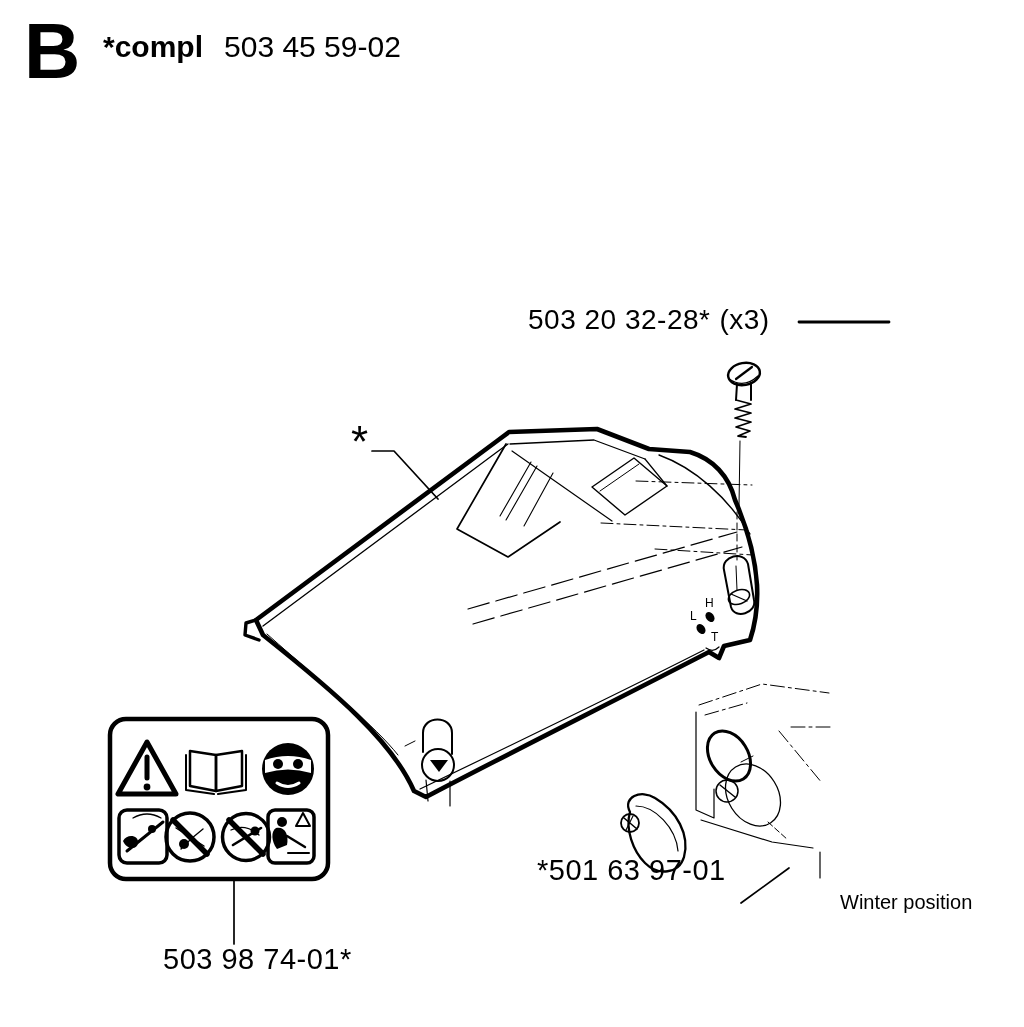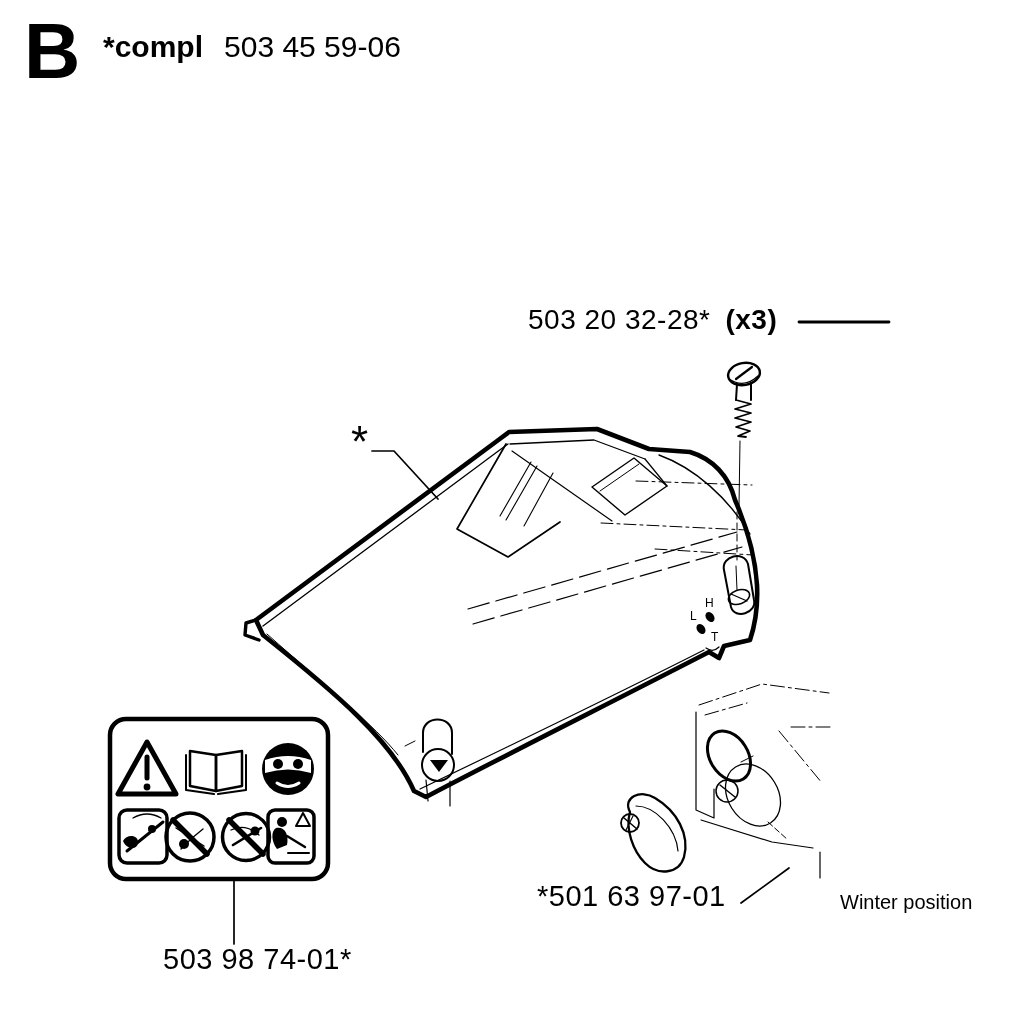--- a/index.html
+++ b/index.html
@@ -5,21 +5,21 @@
   html,body{margin:0;padding:0;background:#ffffff;}
   #page{
     position:relative;width:1024px;height:1027px;background:#ffffff;
     font-family:"Liberation Sans",sans-serif;color:#000;overflow:hidden;
   }
   .abs{position:absolute;white-space:nowrap;}
   .section-letter{font-size:78px;font-weight:700;line-height:1;letter-spacing:0;}
   .assembly{font-size:30px;line-height:1;}
   .assembly .pre{font-weight:700;margin-right:21px;}
   .partnum{font-size:28px;line-height:1;letter-spacing:0.5px;}
-  .partnum .qty{font-weight:700;margin-left:15px;}
+  .partnum .qty{font-weight:400;margin-left:9px;}
   .partnum29{font-size:29px;line-height:1;letter-spacing:0.5px;}
   .cover-ref{font-size:44px;line-height:1;}
   .winter-caption{font-size:20px;font-weight:400;line-height:1;}
   .carb-mark{font-size:12px;line-height:1;}
   svg{position:absolute;left:0;top:0;}
   svg *{vector-effect:none;}
 </style>
 </head>
 <body>
 
@@ -183,32 +183,32 @@
       <circle cx="727" cy="791" r="11" stroke-width="1.5"></circle>
       <path d="M 720 785 L 735 797" stroke-width="1.4"></path>
       <path d="M 741 762 L 753 756" stroke-width="1"></path>
       <path d="M 768 822 L 788 840" stroke-width="1" stroke-dasharray="6 3"></path>
     </g>
   </svg>
 
   <div class="abs section-letter" style="left:24px;top:12px;">B</div>
 
   <div class="abs assembly" style="left:103px;top:32px;">
-    <span class="pre">*compl</span><span>503 45 59-06</span>
+    <span class="pre">*compl</span><span>503 45 59-02</span>
   </div>
 
   <div class="abs partnum" style="left:528px;top:306px;">
     <span>503 20 32-28*</span><span class="qty">(x3)</span>
   </div>
 
   <div class="abs cover-ref" style="left:351px;top:420px;">*</div>
 
   <div class="abs partnum29" style="left:163px;top:945px;">503 98 74-01*</div>
 
-  <div class="abs partnum29" style="left:537px;top:882px;">*501 63 97-01</div>
+  <div class="abs partnum29" style="left:537px;top:856px;">*501 63 97-01</div>
 
   <div class="abs winter-caption" style="left:840px;top:892px;">Winter position</div>
 
   <div class="abs carb-mark" style="left:705px;top:597px;">H</div>
   <div class="abs carb-mark" style="left:690px;top:610px;">L</div>
   <div class="abs carb-mark" style="left:711px;top:631px;">T</div>
 
 </div>
 
 </body></html>

